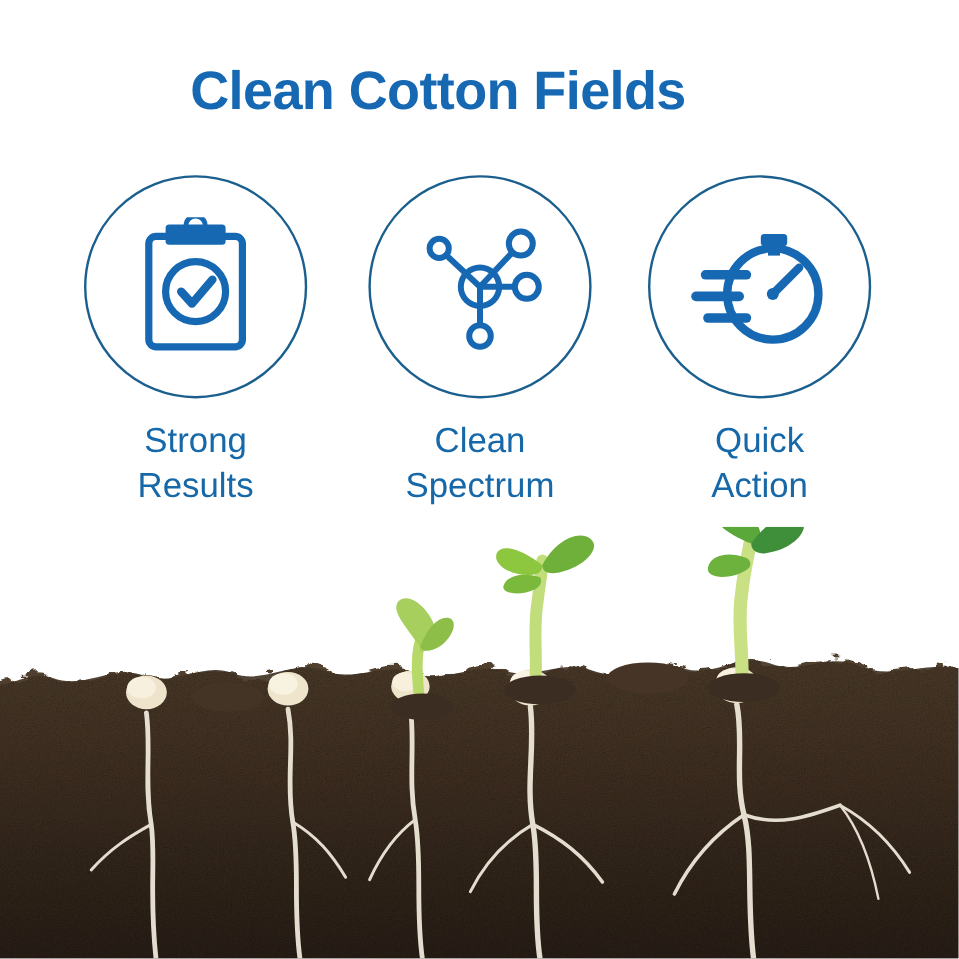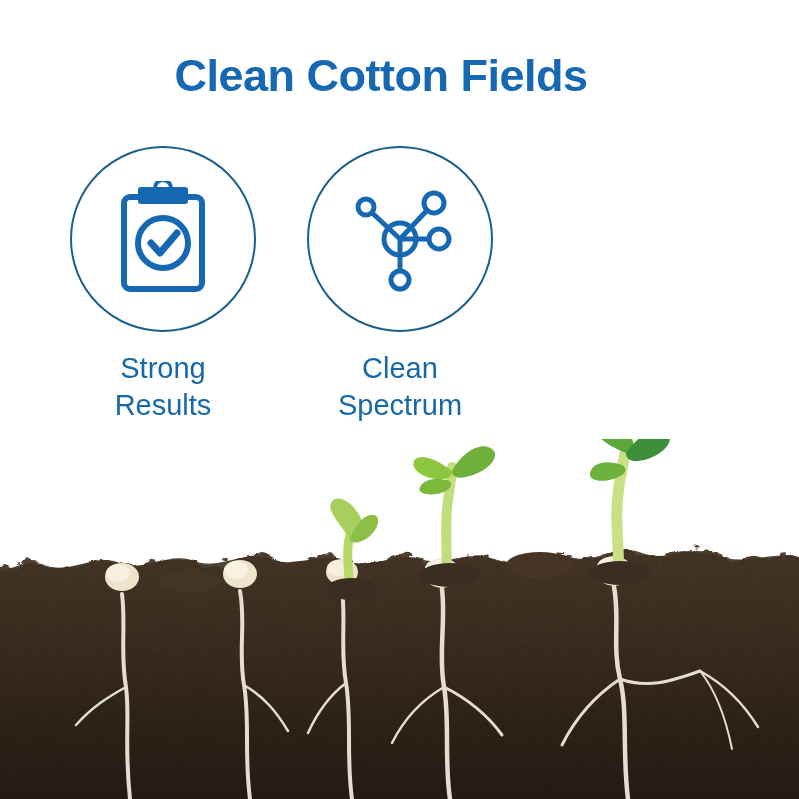--- a/index.html
+++ b/index.html
@@ -2,21 +2,21 @@
 <html><head>
 <meta charset="utf-8">
 <title>Clean Cotton Fields</title>
 <style>
   html,body{margin:0;padding:0;background:#ffffff;}
   body{width:799px;height:799px;overflow:hidden;font-family:"Liberation Sans",sans-serif;}
   #page{position:relative;width:799px;height:799px;background:#ffffff;overflow:hidden;}
 
   
   .title{
-    position:absolute;left:16px;top:50px;width:730px;text-align:center;
+    position:absolute;left:0;top:50px;width:730px;text-align:center;
     font-size:45px;font-weight:bold;color:#1668b3;letter-spacing:-0.5px;
     font-family:"Liberation Sans",sans-serif;
   }
 
   
   .features{position:absolute;left:0;top:146px;width:663px;height:290px;}
   .feature{position:absolute;top:0;width:240px;text-align:center;}
   .feature.f0{left:43px;}
   .feature.f1{left:280px;}
   .feature.f2{left:513px;}
@@ -78,20 +78,40 @@
             <circle cx="90" cy="20" r="10" fill="#fff" stroke="#1668b3" stroke-width="5"></circle>
             <circle cx="95" cy="56" r="10" fill="#fff" stroke="#1668b3" stroke-width="5"></circle>
             <circle cx="56" cy="97" r="9" fill="#fff" stroke="#1668b3" stroke-width="5"></circle>
           </svg>
         </span>
       </div>
       <div class="feat-label">Clean
 Spectrum</div>
     </div>
 
+    <div class="feature f2">
+      <div class="circle">
+        <span>
+          <svg width="118" height="112" viewBox="0 0 118 112">
+            <circle cx="70" cy="62" r="38" fill="none" stroke="#1668b3" stroke-width="7"></circle>
+            <rect x="60" y="12" width="22" height="10" rx="3" fill="#1668b3"></rect>
+            <rect x="66" y="20" width="10" height="10" fill="#1668b3"></rect>
+            <line x1="70" y1="62" x2="92" y2="40" stroke="#1668b3" stroke-width="7" stroke-linecap="round"></line>
+            <circle cx="70" cy="62" r="5" fill="#1668b3"></circle>
+            <g stroke="#1668b3" stroke-width="8" stroke-linecap="round">
+              <line x1="14" y1="46" x2="48" y2="46"></line>
+              <line x1="6" y1="64" x2="42" y2="64"></line>
+              <line x1="16" y1="82" x2="48" y2="82"></line>
+            </g>
+          </svg>
+        </span>
+      </div>
+      <div class="feat-label">Quick
+Action</div>
+    </div>
   </div>
 
   <div class="scene">
     <svg width="799" height="360" viewBox="0 0 799 360">
       <defs>
         <linearGradient id="soilGrad" x1="0" y1="0" x2="0" y2="1">
           <stop offset="0%" stop-color="#51402f"></stop>
           <stop offset="28%" stop-color="#4a3828"></stop>
           <stop offset="62%" stop-color="#3a2c20"></stop>
           <stop offset="100%" stop-color="#2a2017"></stop>

